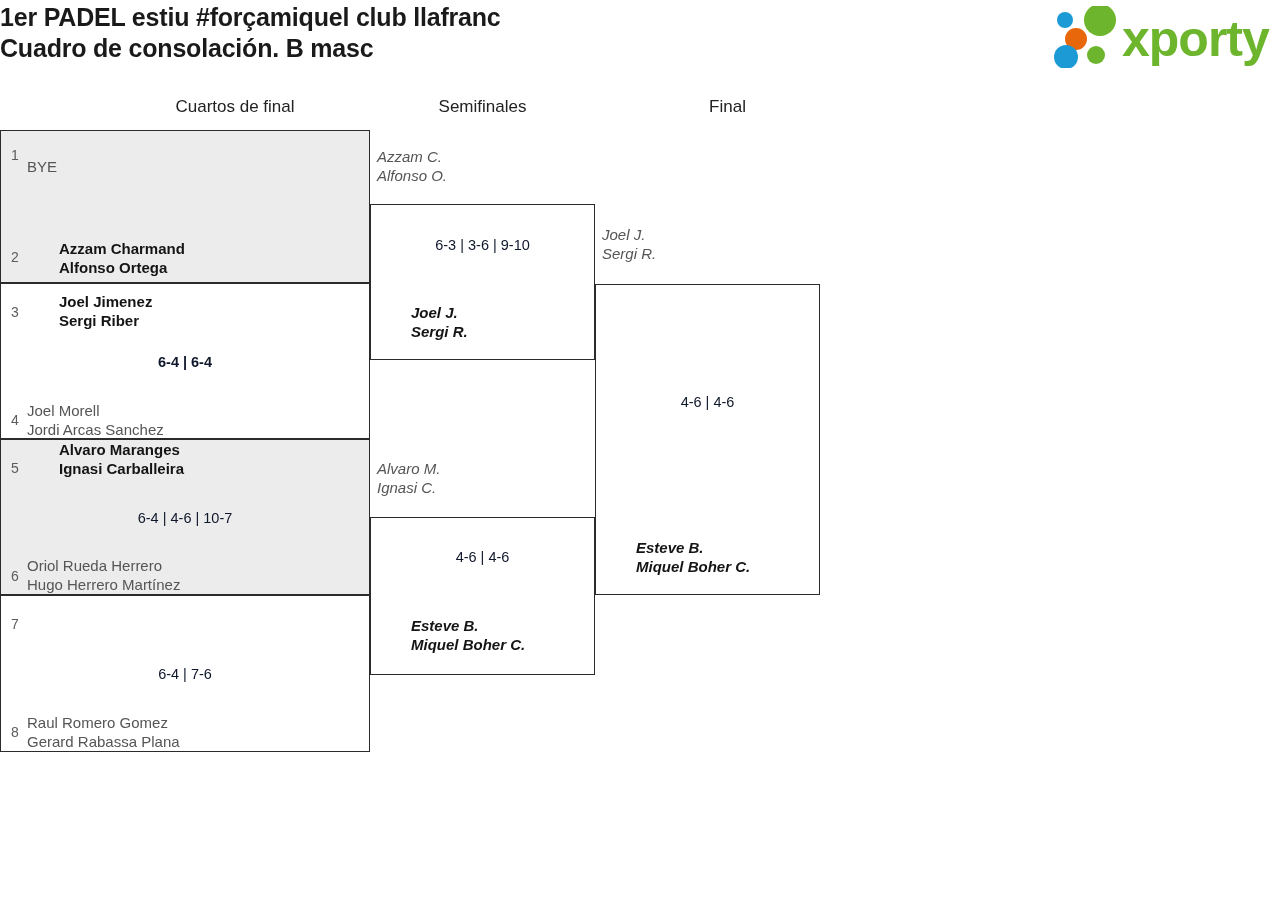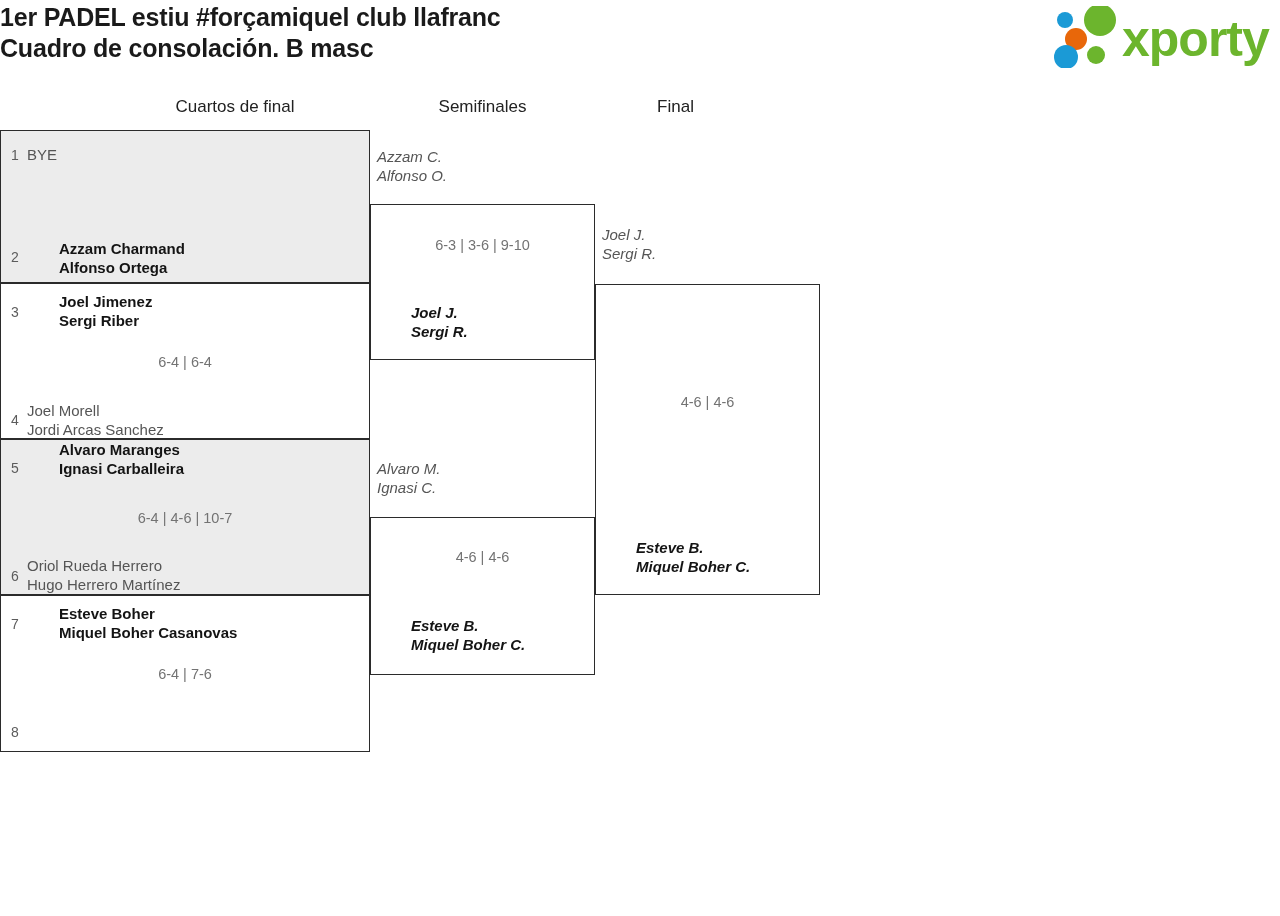--- a/index.html
+++ b/index.html
@@ -35,21 +35,21 @@
     position: absolute;
     font-size: 17px;
     font-weight: 400;
     color: #222222;
     text-align: center;
     white-space: nowrap;
     top: 97px;
   }
   .rh-qf { left: 16px;   width: 370px; margin-left: 34px; }
   .rh-sf { left: 370px; width: 225px; }
-  .rh-f  { left: 563px; width: 225px; }
+  .rh-f  { left: 615px; width: 225px; }
 
   
   .box {
     position: absolute;
     border: 1px solid #2b2b2b;
     background: #ffffff;
   }
   .box.shaded { background: #ececec; }
 
   
@@ -80,27 +80,28 @@
 
   
   .byetext {
     position: absolute;
     left: 26px;
     font-size: 15px;
     line-height: 18.5px;
     color: #555555;
     font-weight: 400;
     white-space: nowrap;
+    margin-top: 12px;
   }
 
   
   .score {
     position: absolute;
     font-size: 14.5px;
-    color: #737373;
+    color: #0f172a;
     text-align: center;
     white-space: nowrap;
     line-height: 17px;
   }
 </style>
 </head>
 <body>
 
 <div id="root">
 
@@ -143,46 +144,46 @@
     <div class="pair winner" style="top:9px;">
       <span class="nm">Joel Jimenez</span>
       <span class="nm">Sergi Riber</span>
     </div>
 
     <div class="seed" style="top:128px;">4</div>
     <div class="pair loser" style="top:118px;">
       <span class="nm">Joel Morell</span>
       <span class="nm">Jordi Arcas Sanchez</span>
     </div>
-    <div class="score" style="left:0px; top:70px; width:368px;">6-4 | 6-4</div>
+    <div class="score" style="left:0px; top:70px; width:368px;font-weight:bold;">6-4 | 6-4</div>
   </div>
 
   <div class="box shaded" style="left:0px; top:439px; width:370px; height:156px;">
     <div class="seed" style="top:20px;">5</div>
     <div class="pair winner" style="top:1px;">
       <span class="nm">Alvaro Maranges</span>
       <span class="nm">Ignasi Carballeira</span>
     </div>
 
     <div class="seed" style="top:128px;">6</div>
     <div class="pair loser" style="top:117px;">
       <span class="nm">Oriol Rueda Herrero</span>
       <span class="nm">Hugo Herrero Martínez</span>
     </div>
     <div class="score" style="left:0px; top:70px; width:368px;">6-4 | 4-6 | 10-7</div>
   </div>
 
   <div class="box" style="left:0px; top:595px; width:370px; height:157px;">
     <div class="seed" style="top:20px;">7</div>
-    <div class="pair winner" style="top:9px;">
-      <span class="nm">Esteve Boher</span>
-      <span class="nm">Miquel Boher Casanovas</span>
-    </div>
 
     <div class="seed" style="top:128px;">8</div>
+    <div class="pair loser" style="top:118px;">
+      <span class="nm">Raul Romero Gomez</span>
+      <span class="nm">Gerard Rabassa Plana</span>
+    </div>
     <div class="score" style="left:0px; top:70px; width:368px;">6-4 | 7-6</div>
   </div>
 
   <div class="pair loser pad-sf" style="left:377px; top:148px;">
     <span class="nm">Azzam C.</span>
     <span class="nm">Alfonso O.</span>
   </div>
 
   <div class="box" style="left:370px; top:204px; width:225px; height:156px;">
     <div class="score" style="left:0px; top:32px; width:223px;">6-3 | 3-6 | 9-10</div>

